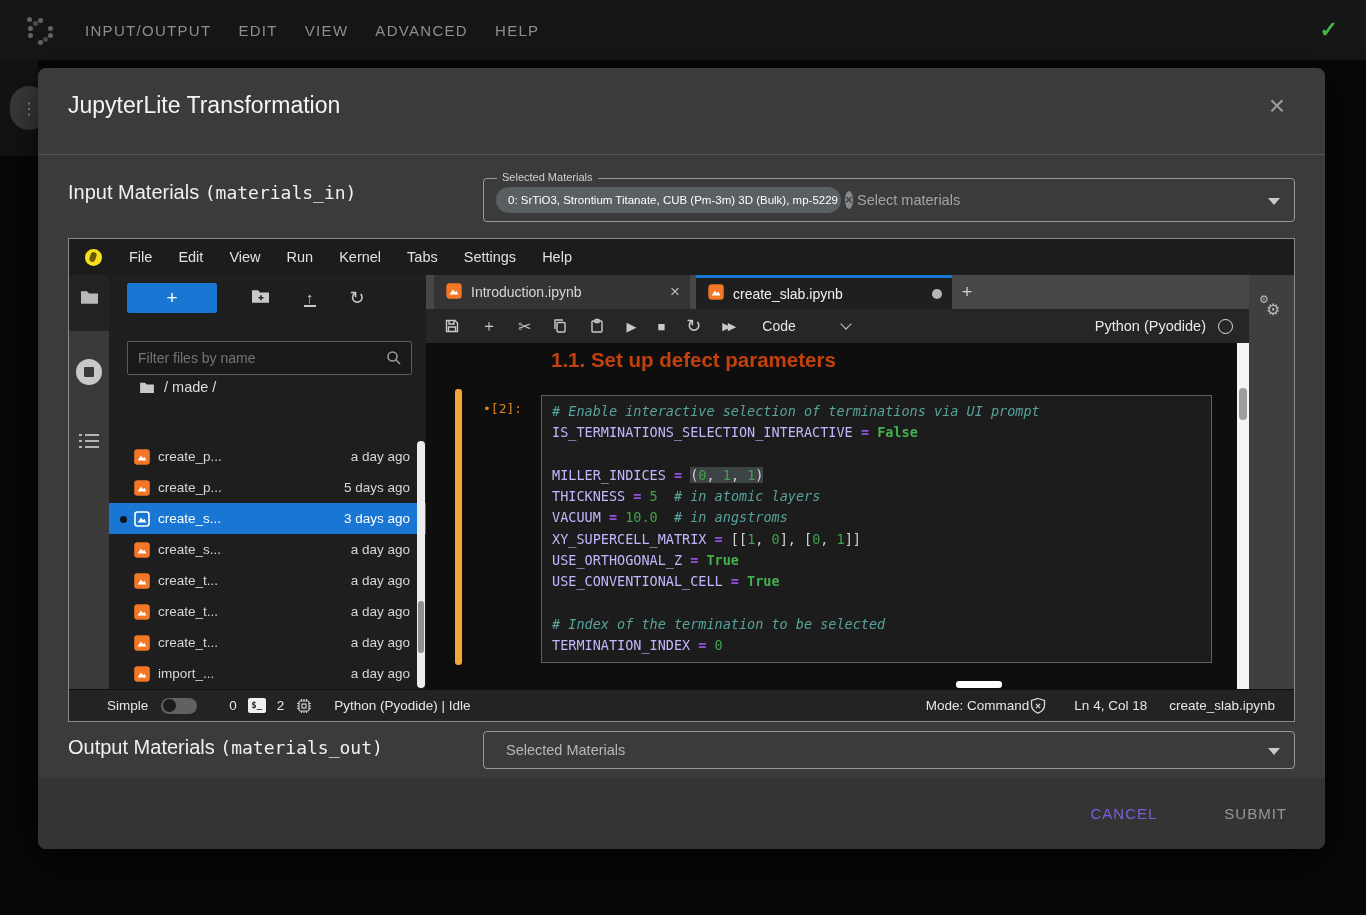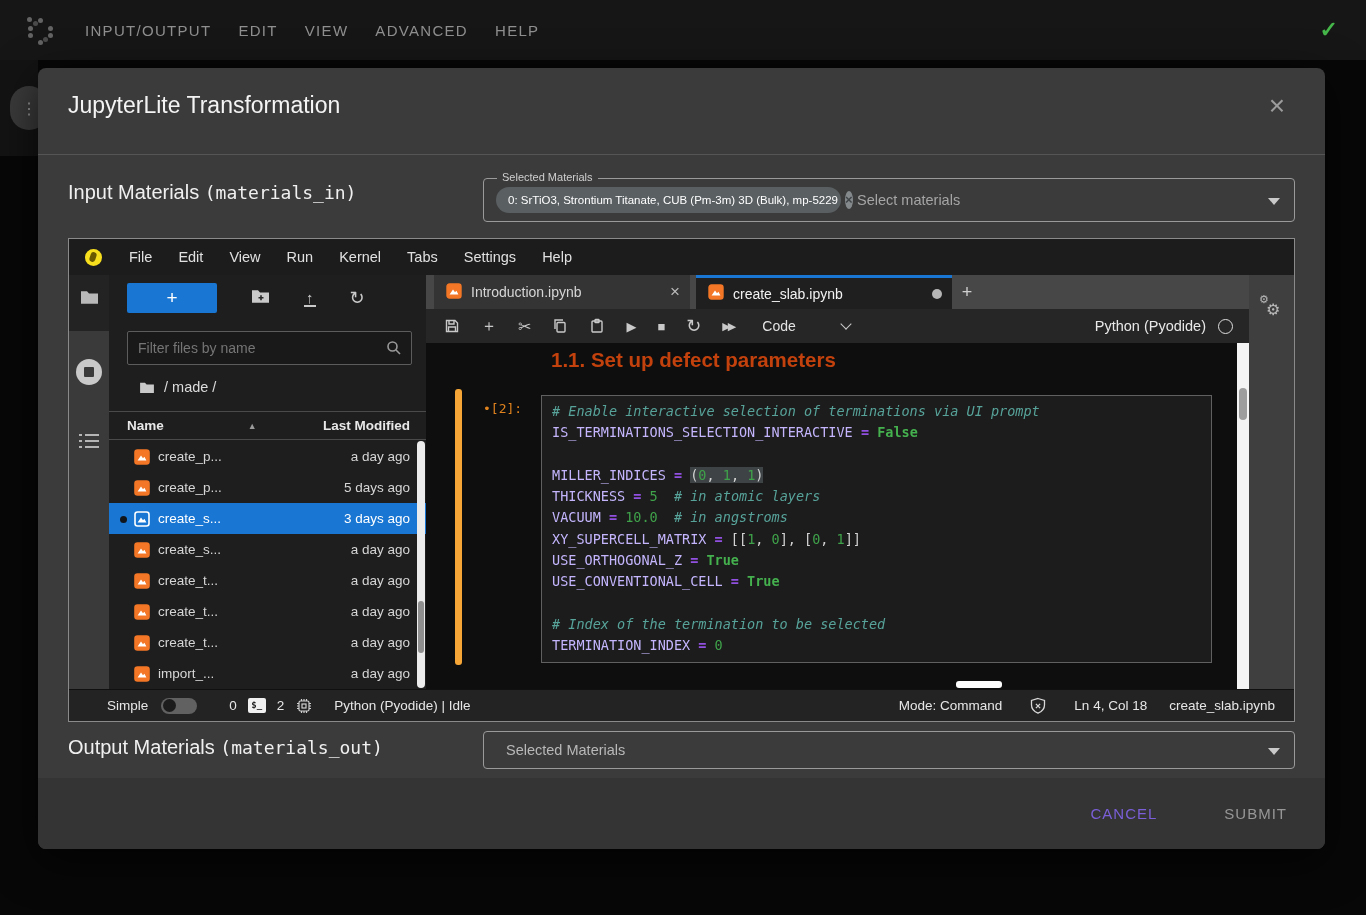--- a/index.html
+++ b/index.html
@@ -69,21 +69,21 @@
                linear-gradient(#b5b5b5,#b5b5b5) 0 7px/3px 2px no-repeat,
                linear-gradient(#b5b5b5,#b5b5b5) 0 13px/3px 2px no-repeat; }
 
   
   .jfiles { position:absolute; left:40px; top:0; bottom:0; width:317px; background:#1e1e1e; }
   .fb-toolbar { position:absolute; left:0; top:0; width:100%; height:46px; display:flex; align-items:center; }
   .btn-new { width:90px; height:30px; margin-left:18px; background:#1976d2; border:none; border-radius:2px; color:#fff; font-size:19px; line-height:28px; cursor:pointer; }
   .fb-ic { margin-left:34px; color:#c9c9c9; }
   .up-arrow { display:inline-block; border-bottom:2px solid #c9c9c9; padding:0 2px 0px 2px; font-size:15px; font-weight:bold; line-height:14px; }
   .refresh { font-size:18px; line-height:16px; }
-  .fb-filter { position:absolute; left:18px; top:56px; width:285px; height:34px; background:#191919; border:1px solid #5c5c5c; border-radius:2px; display:flex; align-items:center; }
+  .fb-filter { position:absolute; left:18px; top:66px; width:285px; height:34px; background:#191919; border:1px solid #5c5c5c; border-radius:2px; display:flex; align-items:center; }
   .fb-filter input { flex:1; background:transparent; border:none; outline:none; color:#cfcfcf; font-size:14px; padding:0 10px; font-family:"Liberation Sans",sans-serif; }
   .fb-filter .mag { margin-right:9px; display:flex; }
   .fb-crumb { position:absolute; left:30px; top:104px; display:flex; align-items:center; color:#dcdcdc; font-size:14.5px; gap:9px; }
   .fb-head { position:absolute; left:0; top:136px; width:100%; height:29px; border-top:1px solid #4a4a4a; border-bottom:1px solid #4a4a4a; display:flex; align-items:center; color:#e8e8e8; font-size:13.5px; font-weight:bold; }
   .fb-head .h-name { margin-left:18px; }
   .fb-head .h-sort { margin-left:84px; color:#9a9a9a; font-size:9px; }
   .fb-head .h-mod { margin-left:auto; margin-right:16px; }
   .file-list { position:absolute; left:0; top:166px; right:0; bottom:0; overflow:hidden; }
   .frow { height:31px; display:flex; align-items:center; color:#d6d6d6; font-size:13.5px; position:relative; cursor:pointer; }
   .frow .fic { margin-left:25px; display:flex; }
@@ -142,21 +142,21 @@
   .jstatus { position:absolute; left:0; bottom:0; width:100%; height:32px; background:#232323; border-top:1px solid #101010; display:flex; align-items:center; color:#e6e6e6; font-size:13.5px; }
   .sb-left { display:flex; align-items:center; margin-left:38px; }
   .toggle { width:36px; height:16px; border-radius:8px; background:#616161; margin-left:13px; position:relative; cursor:pointer; }
   .toggle .knob { position:absolute; left:2px; top:1.5px; width:13px; height:13px; border-radius:50%; background:#1c1c1c; }
   .sb-num0 { margin-left:32px; }
   .term-ic { width:18px; height:15px; background:#f0f0f0; border-radius:2px; margin-left:11px; color:#222; font-family:"DejaVu Sans Mono",monospace; font-size:9px; font-weight:bold; text-align:center; line-height:15px; }
   .sb-num2 { margin-left:11px; }
   .chip-ic { margin-left:12px; display:flex; }
   .sb-kernel { margin-left:22px; }
   .sb-right { margin-left:auto; display:flex; align-items:center; margin-right:19px; gap:0; }
-  .sb-mode { margin-right:27px; }
+  .sb-mode { }
   .shield { display:flex; margin-right:27px; }
   .sb-pos { margin-right:22px; }
 
   
   .modal-footer { position:absolute; left:0; bottom:0; width:100%; height:71px; background:#343434; border-radius:0 0 8px 8px; display:flex; align-items:center; justify-content:flex-end; padding-right:38px; gap:67px; }
   .btn-cancel { background:none; border:none; color:#7a5fd8; font-size:15px; letter-spacing:1px; font-weight:500; cursor:pointer; font-family:"Liberation Sans",sans-serif; }
   .btn-submit { background:none; border:none; color:#979797; font-size:15px; letter-spacing:1px; font-weight:500; cursor:pointer; font-family:"Liberation Sans",sans-serif; }
 </style>
 </head>
 <body>
@@ -243,25 +243,20 @@
                   <circle cx="6.5" cy="6.5" r="4.5"></circle>
                   <path d="M10 10l4 4"></path>
                 </svg>
             </span>
           </div>
           <div class="fb-crumb">
             <svg width="16" height="13" viewBox="0 0 19 16">
                 <path d="M1 2.2h6l2 2.2h9v10.4H1z" fill="#c9c9c9"></path>
               </svg>
             <span>/ made /</span>
-          </div>
-          <div class="fb-head">
-            <span class="h-name">Name</span>
-            <span class="h-sort">▲</span>
-            <span class="h-mod">Last Modified</span>
           </div>
           <div class="file-list">
               <div class="frow">
                 <span class="fic">
                   <svg width="16" height="16" viewBox="0 0 16 16">
                     <rect x="1" y="1" width="14" height="14" rx="2.5" fill="#f37726" stroke="#f37726" stroke-width="1.6"></rect>
                     <path d="M3.6 11.6 L7 6.6 L9 9.2 L10.4 7.7 L12.4 11.6 Z" fill="#fff"></path>
                   </svg>
                 </span>
                 <span class="fname">create_p...</span>

